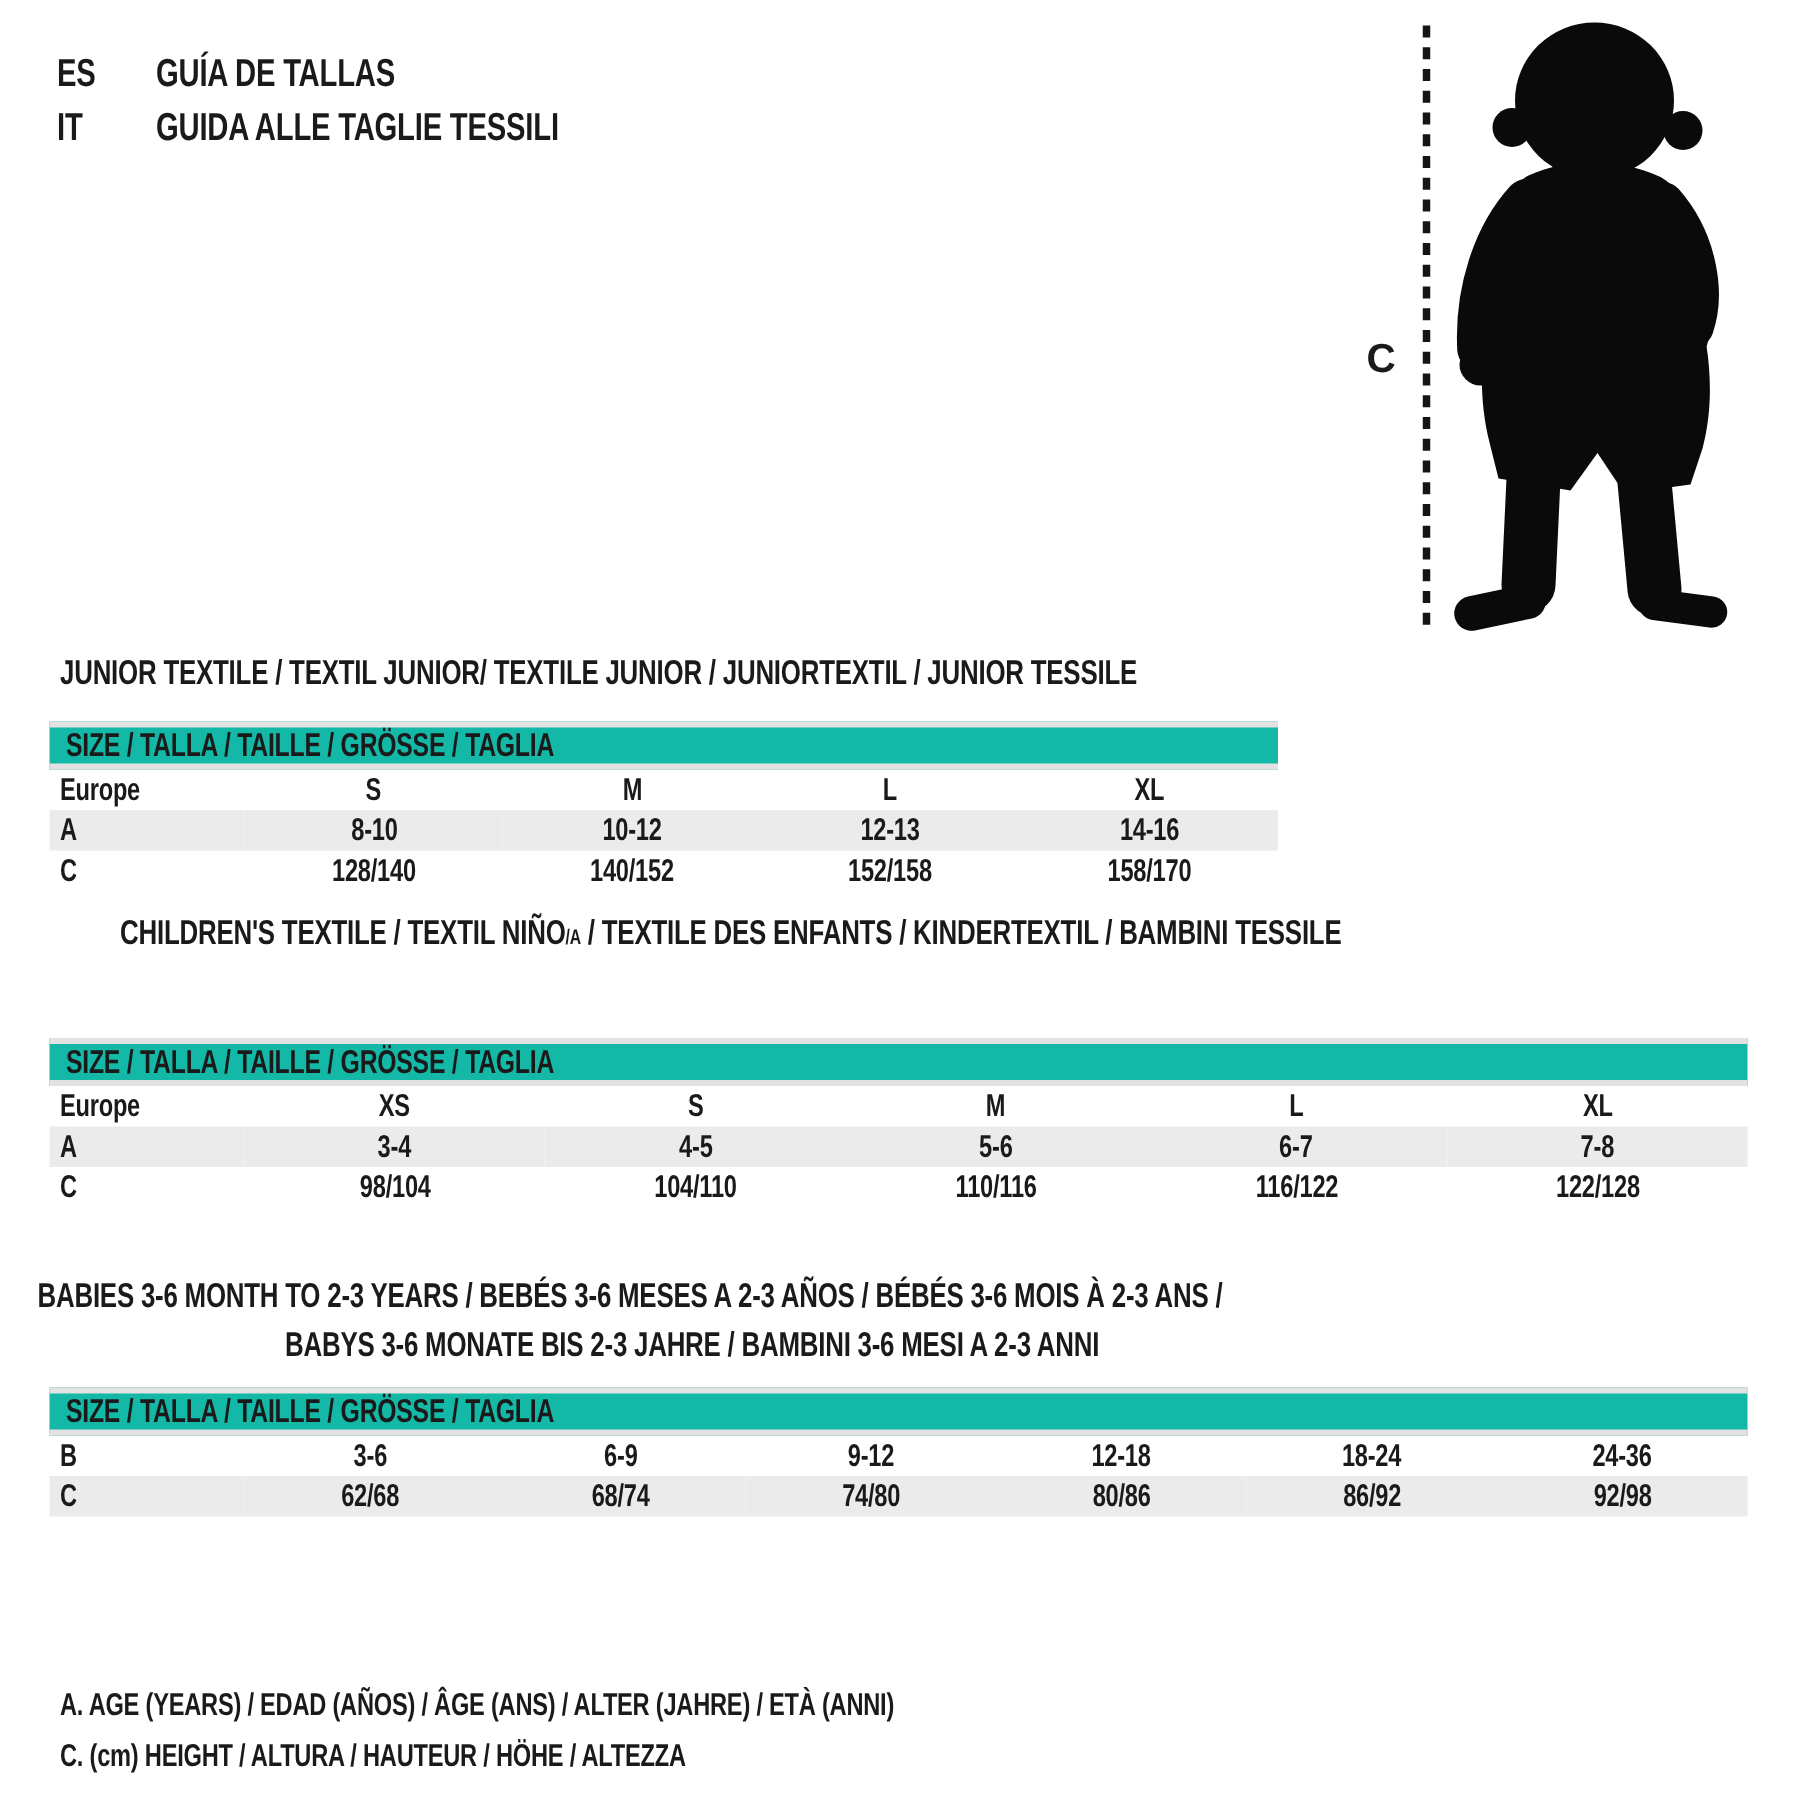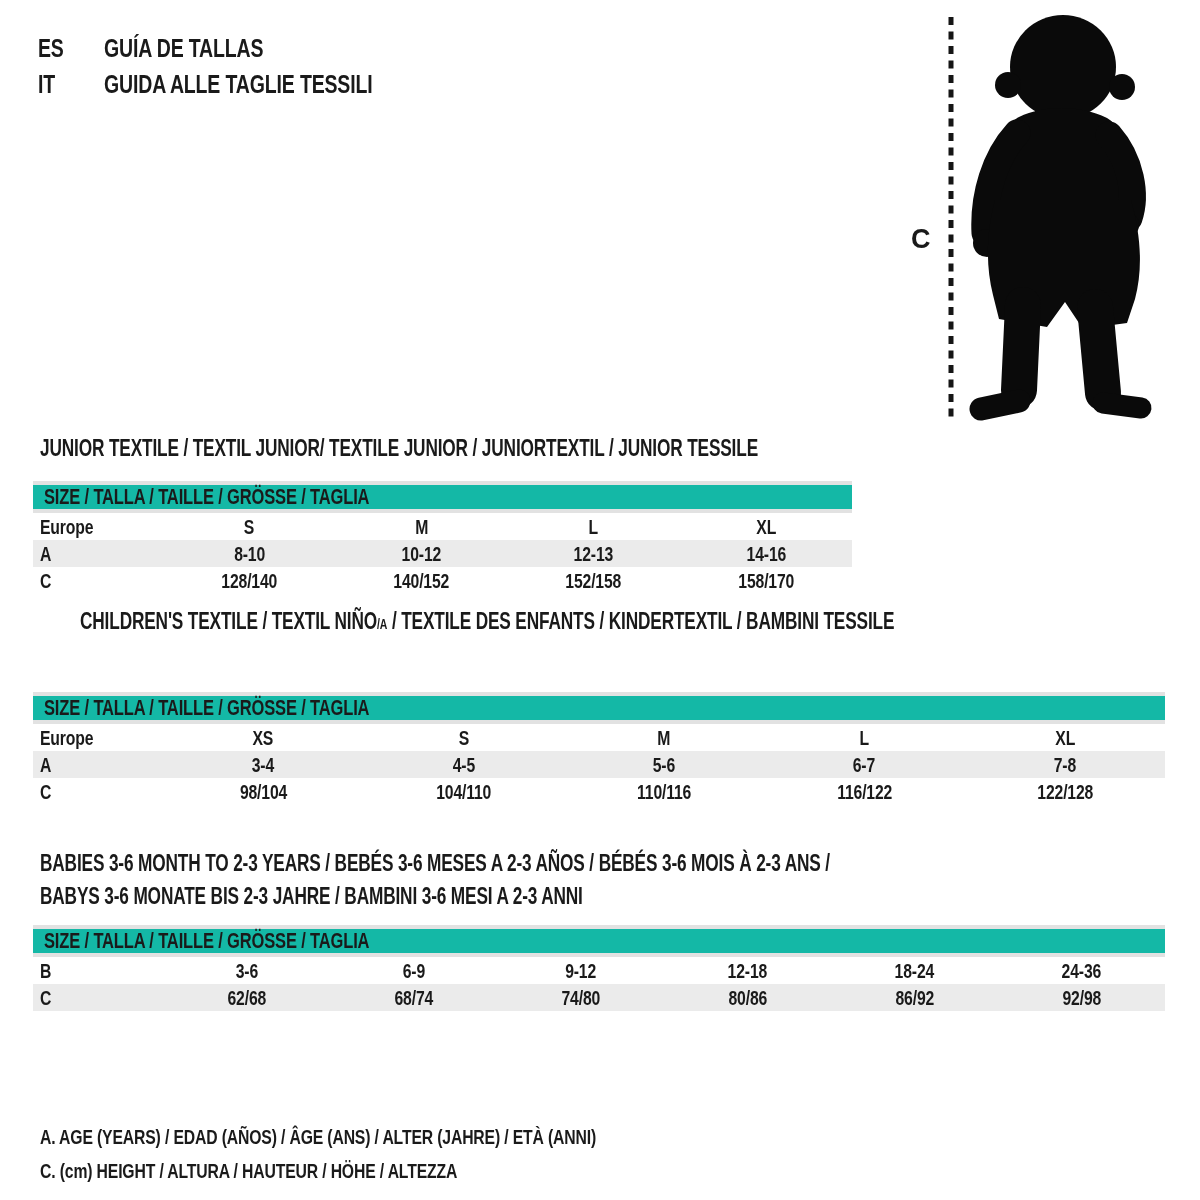--- a/index.html
+++ b/index.html
@@ -159,23 +159,23 @@
         <td><span class="condc">98/104</span></td>
         <td><span class="condc">104/110</span></td>
         <td><span class="condc">110/116</span></td>
         <td><span class="condc">116/122</span></td>
         <td><span class="condc">122/128</span></td>
       </tr>
     </tbody>
   </table>
 </div>
 
-<div class="abs sec-title" style="left:40px; top:848px;">
+<div class="abs sec-title" style="left:25px; top:848px;">
   <div style="height:33px;"><span class="cond">BABIES 3-6 MONTH TO 2-3 YEARS / BEBÉS 3-6 MESES A 2-3 AÑOS / BÉBÉS 3-6 MOIS À 2-3 ANS /</span></div>
-  <div style="height:33px;"><span class="cond">BABYS 3-6 MONATE BIS 2-3 JAHRE / BAMBINI 3-6 MESI A 2-3 ANNI</span></div>
+  <div style="height:33px;text-align:center;"><span class="cond">BABYS 3-6 MONATE BIS 2-3 JAHRE / BAMBINI 3-6 MESI A 2-3 ANNI</span></div>
 </div>
 <div class="abs sizetable" style="left:33px; top:925px; width:1132px;">
   <div class="sizebar">
     <span class="cond">SIZE / TALLA / TAILLE / GRÖSSE / TAGLIA</span>
   </div>
   <table>
     <colgroup>
         <col class="labcol">
         <col>
         <col>

